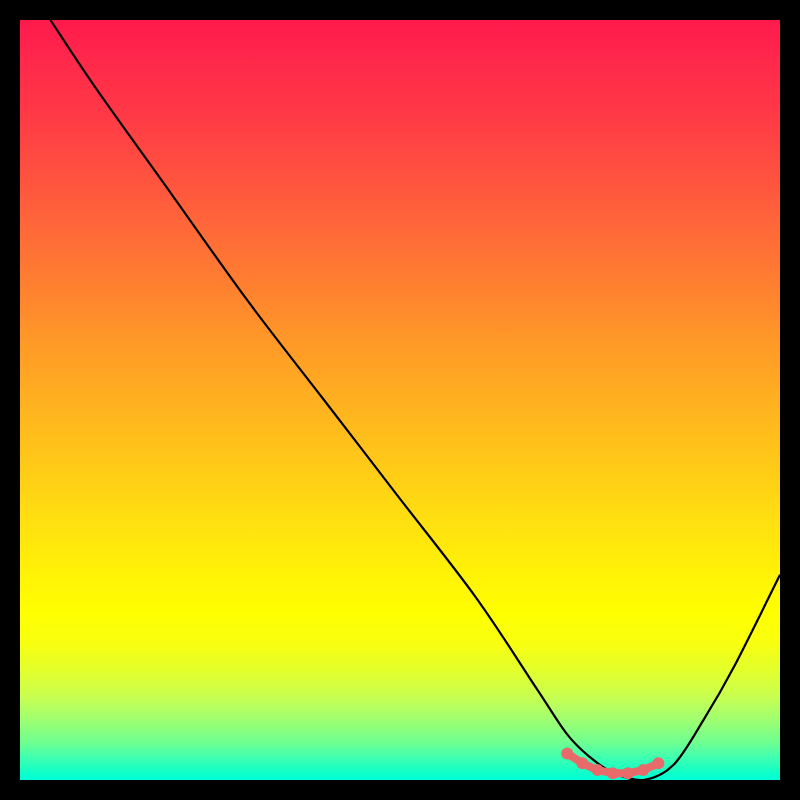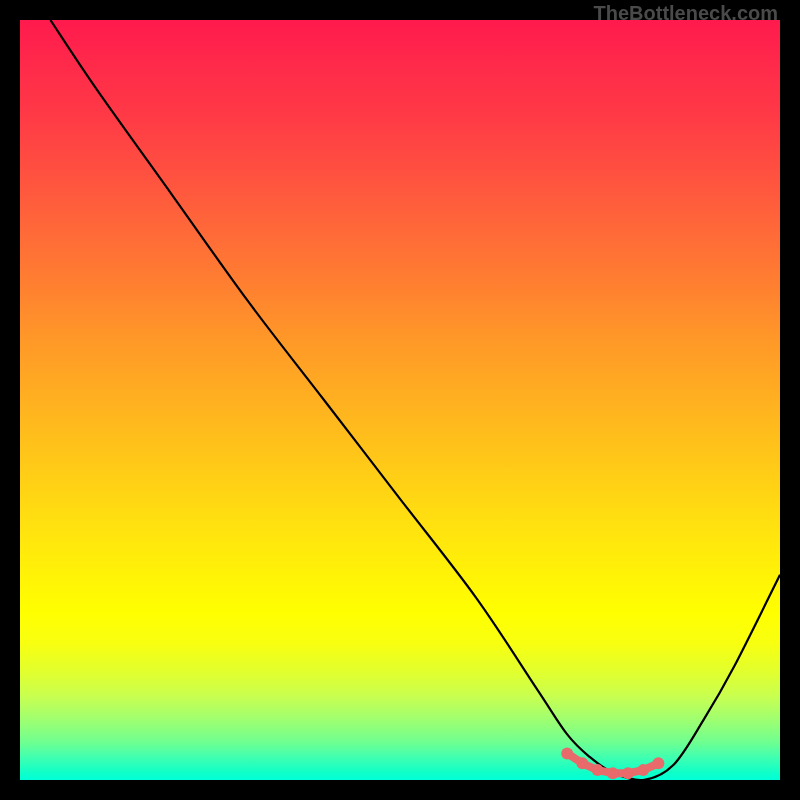--- a/index.html
+++ b/index.html
@@ -64,14 +64,13 @@
           <circle cx="547.1999999999999" cy="733.4" r="6" fill="#e86a6a"></circle>
           <circle cx="562.4" cy="743.28" r="6" fill="#e86a6a"></circle>
           <circle cx="577.6" cy="750.12" r="6" fill="#e86a6a"></circle>
           <circle cx="592.8000000000001" cy="753.16" r="6" fill="#e86a6a"></circle>
           <circle cx="608" cy="753.16" r="6" fill="#e86a6a"></circle>
           <circle cx="623.1999999999999" cy="750.12" r="6" fill="#e86a6a"></circle>
           <circle cx="638.4" cy="743.28" r="6" fill="#e86a6a"></circle>
         </g>
     </svg>
   </div>
-  <div class="attribution">TheBottleneck.com</div>
 </div>
 
 </body></html>

